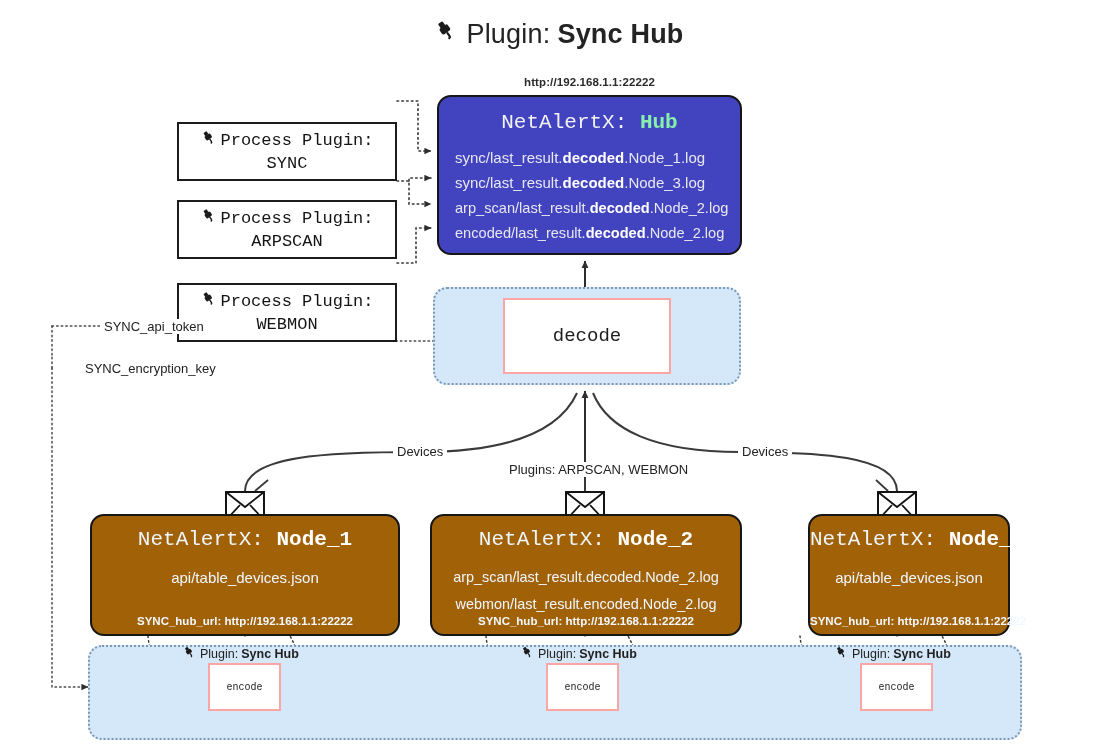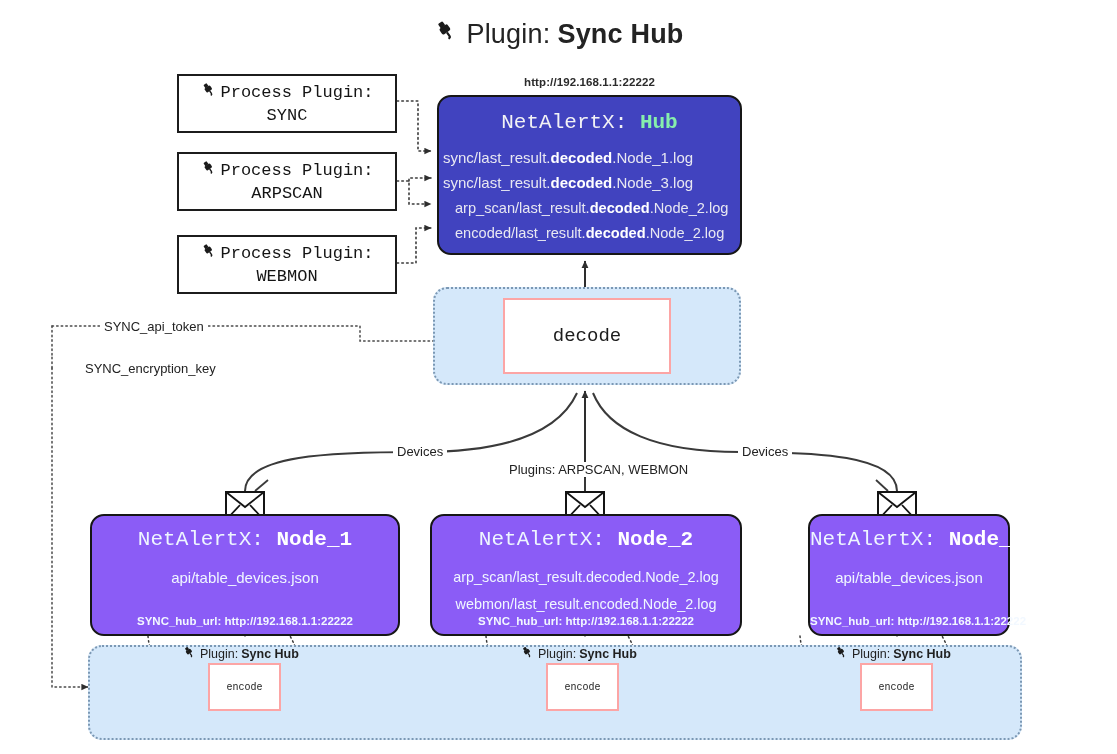--- a/index.html
+++ b/index.html
@@ -20,20 +20,21 @@
   .plug-ico{display:inline-block;vertical-align:-3px;}
 
   
   .proc-box{
     position:absolute;width:220px;height:59px;background:#ffffff;
     border:2px solid #1c1c1c;box-sizing:border-box;
     font-family:"Liberation Mono","DejaVu Sans Mono",monospace;
     font-size:17px;color:#141414;
     display:flex;flex-direction:column;align-items:center;justify-content:center;
     line-height:1.22;
+    margin-top:48px;
   }
   .proc-l1{display:flex;align-items:center;gap:2px;white-space:nowrap;}
   .proc-l2{white-space:nowrap;}
 
   
   .hub-url{
     position:absolute;left:437px;top:76px;width:305px;text-align:center;
     font-size:11.5px;font-weight:700;color:#2b2b2b;letter-spacing:.1px;
   }
   .hub{
@@ -43,21 +44,21 @@
   }
   .hub-title{
     position:absolute;left:0;top:14px;width:100%;text-align:center;
     font-family:"Liberation Mono","DejaVu Sans Mono",monospace;
     font-size:21px;color:#f2f2f5;white-space:nowrap;
   }
   .hub-title b{font-weight:700;color:#86efac;}
   .hub-rows{position:absolute;left:0;top:48px;width:100%;}
   .hub-row{
     height:25px;display:flex;align-items:center;
-    font-size:15px;color:#e8e8f2;white-space:nowrap;padding-left:4px;
+    font-size:15px;color:#e8e8f2;white-space:nowrap;padding-left:16px;
     box-sizing:border-box;
   }
   .hub-row b{font-weight:700;color:#ffffff;}
   .hub-row.wide{font-size:14.6px;padding-left:16px;}
 
   
   .lb-box{
     position:absolute;background:#d5e8fa;border:2px dotted #7b98b4;
     border-radius:14px;box-sizing:border-box;
   }
@@ -79,21 +80,21 @@
     position:absolute;top:645px;font-size:12.5px;color:#1f1f1f;
     display:flex;align-items:center;gap:3px;white-space:nowrap;
   }
   .sync-hub-lbl b{font-weight:700;}
   #shl-1{left:182px;}
   #shl-2{left:520px;}
   #shl-3{left:834px;}
 
   
   .node{
-    position:absolute;top:514px;height:122px;background:#8b5cf6;
+    position:absolute;top:514px;height:122px;background:#a16207;
     border:2.5px solid #161616;border-radius:14px;box-sizing:border-box;
   }
   #node-1{left:90px;width:310px;}
   #node-2{left:430px;width:312px;}
   #node-3{left:808px;width:202px;}
   .node-title{
     position:absolute;left:0;top:12px;width:100%;text-align:center;
     font-family:"Liberation Mono","DejaVu Sans Mono",monospace;
     font-size:21px;color:#eef6ff;white-space:nowrap;
   }

